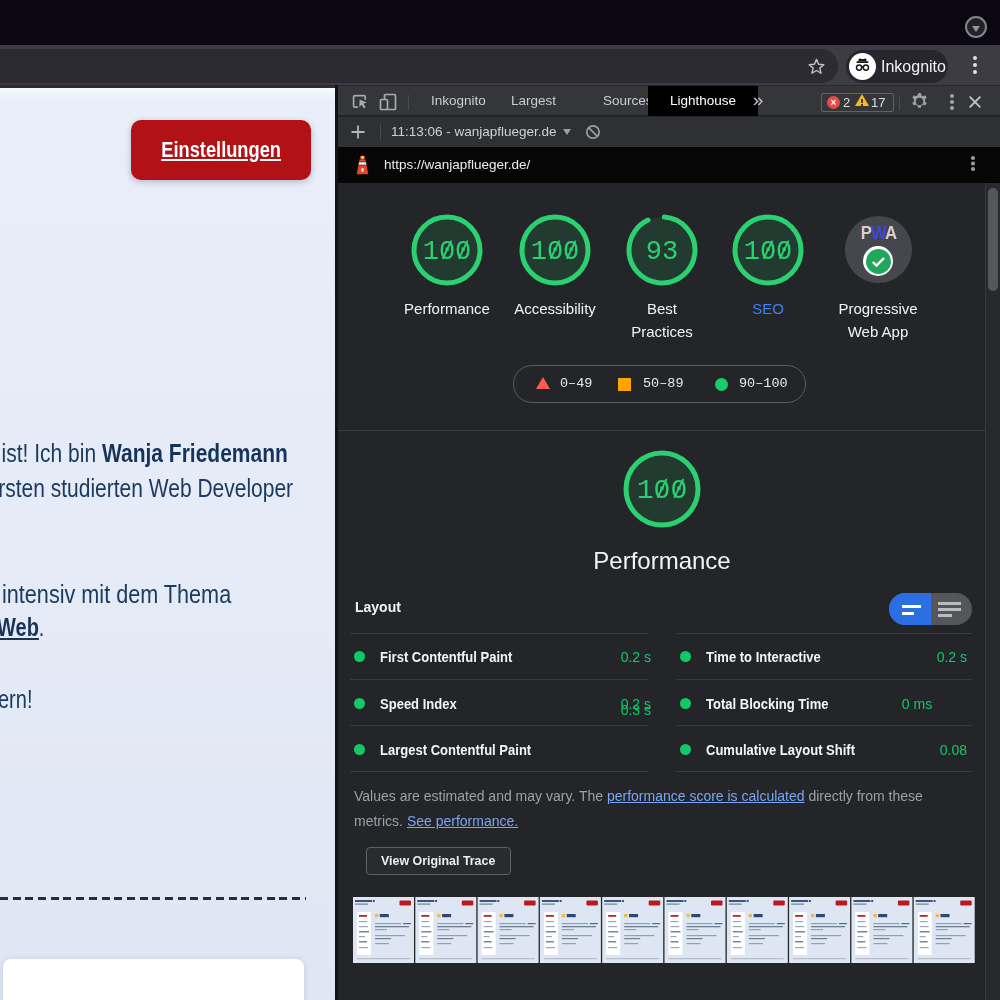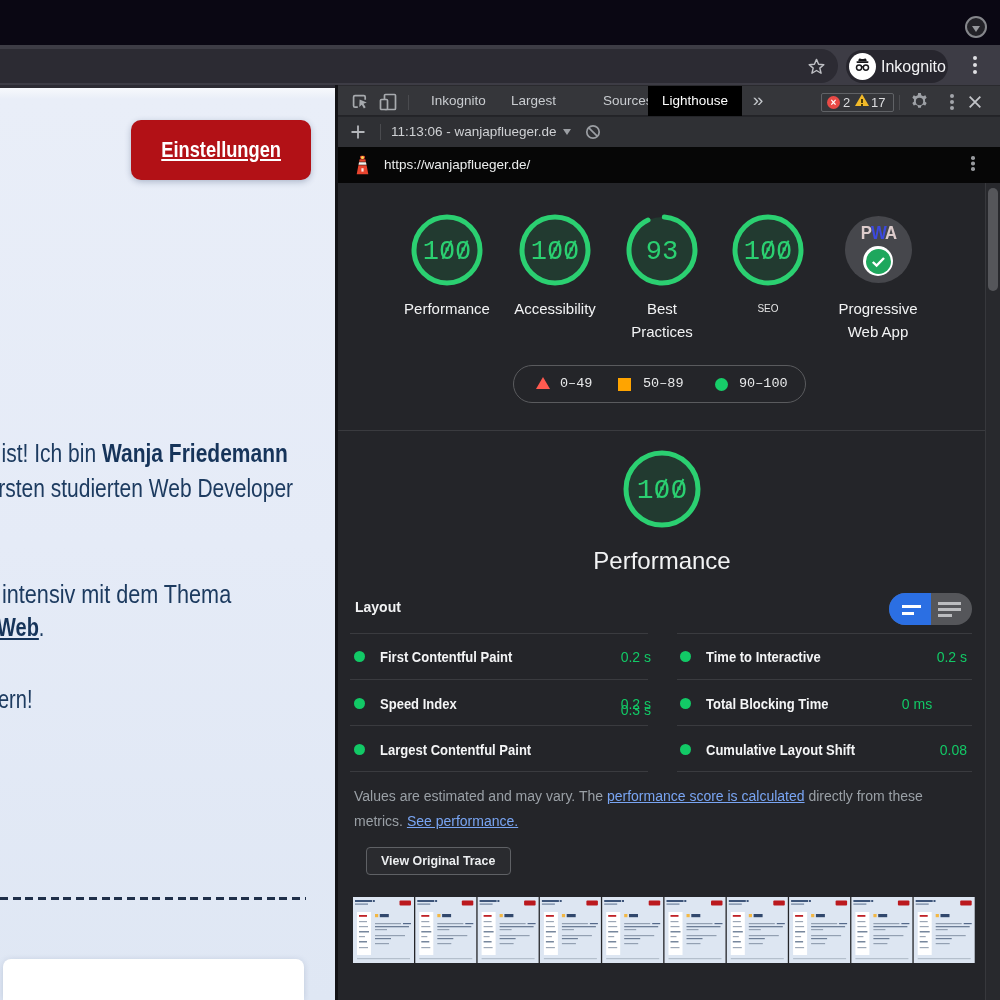--- a/index.html
+++ b/index.html
@@ -69,21 +69,21 @@
     <rect x="6.5" y="2.5" width="11" height="15" rx="1" fill="none" stroke="#a7aaae" stroke-width="1.7"></rect>
     <rect x="2.5" y="7.5" width="7" height="10" rx="1" fill="#35363a" stroke="#a7aaae" stroke-width="1.7"></rect>
   </svg>
   <div class="abs" style="left:408px;top:95px;width:1px;height:15px;background:#4a4b4f;"></div>
 
   <div class="abs" style="left:338px;top:86px;height:30px;line-height:30px;font-size:13.5px;color:#c9ccd0;">
     <span class="abs" style="left:93px;">Inkognito</span>
     <span class="abs" style="left:173px;">Largest</span>
     <span class="abs" style="left:265px;">Sources</span>
   </div>
-  <div class="abs" style="left:648px;top:86px;width:94px;height:30px;background:#000;color:#fff;font-size:13.5px;line-height:30px;text-align:center;">Lighthouse</div>
+  <div class="abs" style="left:648px;top:86px;width:110px;height:30px;background:#000;color:#fff;font-size:13.5px;line-height:30px;text-align:center;">Lighthouse</div>
   <div class="abs" style="left:747px;top:86px;width:22px;height:30px;color:#c3c6ca;font-size:19px;line-height:28px;text-align:center;">»</div>
 
   <div class="abs" style="left:821px;top:93px;width:73px;height:19px;border:1px solid #606266;border-radius:2px;"></div>
   <div class="abs" style="left:827px;top:96px;width:13px;height:13px;border-radius:50%;background:#e94a46;color:#fff;font-size:10px;line-height:13px;text-align:center;font-weight:bold;">×</div>
   <div class="abs" style="left:843px;top:95px;color:#dcdde0;font-size:13px;line-height:15px;">2</div>
   <div class="abs" style="left:855px;top:94px;width:0;height:0;border-left:7px solid transparent;border-right:7px solid transparent;border-bottom:12px solid #f2ba29;"></div>
   <div class="abs" style="left:861px;top:99px;width:2px;height:4px;background:#4c3c06;"></div>
   <div class="abs" style="left:861px;top:104px;width:2px;height:1.5px;background:#4c3c06;"></div>
   <div class="abs" style="left:871px;top:95px;color:#dcdde0;font-size:13px;line-height:15px;">17</div>
   <div class="abs" style="left:899px;top:95px;width:1px;height:15px;background:#4a4b4f;"></div>
@@ -152,21 +152,21 @@
   <div class="abs" style="left:848px;top:225px;width:61px;height:17px;line-height:17px;text-align:center;font-size:18px;font-weight:bold;color:#dccbcb;letter-spacing:-1px;transform:scaleX(0.93);">P<span style="color:#3c49dd;">W</span>A</div>
   <div class="abs" style="left:863px;top:246px;width:30px;height:30px;border-radius:50%;background:#fff;"></div>
   <svg class="abs" style="left:865.5px;top:248.5px;" width="25" height="25" viewBox="0 0 25 25">
     <circle cx="12.5" cy="12.5" r="12.5" fill="#1ea75d"></circle>
     <path d="M6.8 13 L10.6 16.6 L18 9" fill="none" stroke="#fff" stroke-width="2.4"></path>
   </svg>
 
   <div class="abs" style="left:387px;top:297px;width:120px;text-align:center;color:#f2f3f4;font-size:15px;line-height:23px;">Performance</div>
   <div class="abs" style="left:495px;top:297px;width:120px;text-align:center;color:#f2f3f4;font-size:15px;line-height:23px;">Accessibility</div>
   <div class="abs" style="left:602px;top:297px;width:120px;text-align:center;color:#f2f3f4;font-size:15px;line-height:23px;">Best<br>Practices</div>
-  <div class="abs" style="left:708px;top:297px;width:120px;text-align:center;color:#e5e5e5;font-size:10px;line-height:23px;">SEO</div>
+  <div class="abs" style="left:708px;top:297px;width:120px;text-align:center;color:#3b82f6;font-size:15px;line-height:23px;">SEO</div>
   <div class="abs" style="left:818px;top:297px;width:120px;text-align:center;color:#f2f3f4;font-size:15px;line-height:23px;">Progressive<br>Web App</div>
 
   <div class="abs" style="left:513px;top:365px;width:293px;height:38px;border:1px solid #5a5b5e;border-radius:19px;"></div>
   <div class="abs" style="left:536px;top:377px;width:0;height:0;border-left:7px solid transparent;border-right:7px solid transparent;border-bottom:12px solid #ff5a50;"></div>
   <div class="abs mono" style="left:560px;top:376px;color:#e8e9ea;font-size:13.5px;">0–49</div>
   <div class="abs" style="left:618px;top:378px;width:13px;height:13px;background:#ffa400;"></div>
   <div class="abs mono" style="left:643px;top:376px;color:#e8e9ea;font-size:13.5px;">50–89</div>
   <div class="abs" style="left:715px;top:378px;width:13px;height:13px;border-radius:50%;background:#17cd69;"></div>
   <div class="abs mono" style="left:739px;top:376px;color:#e8e9ea;font-size:13.5px;">90–100</div>
 

